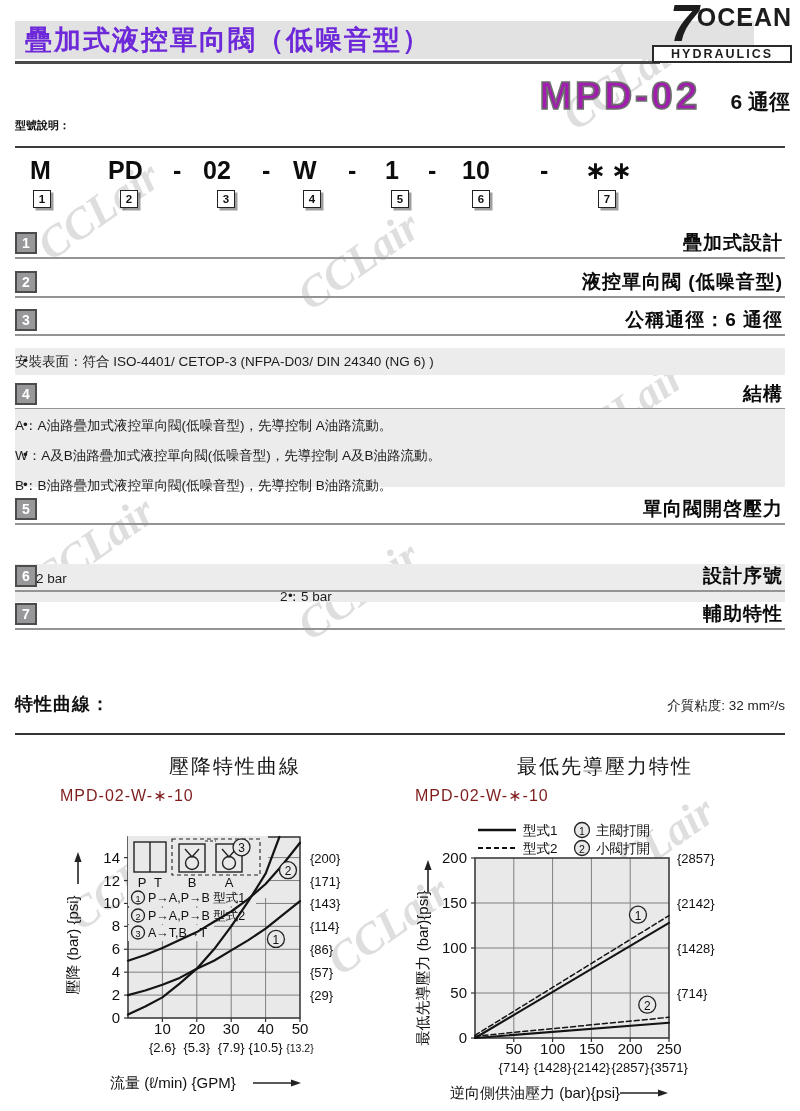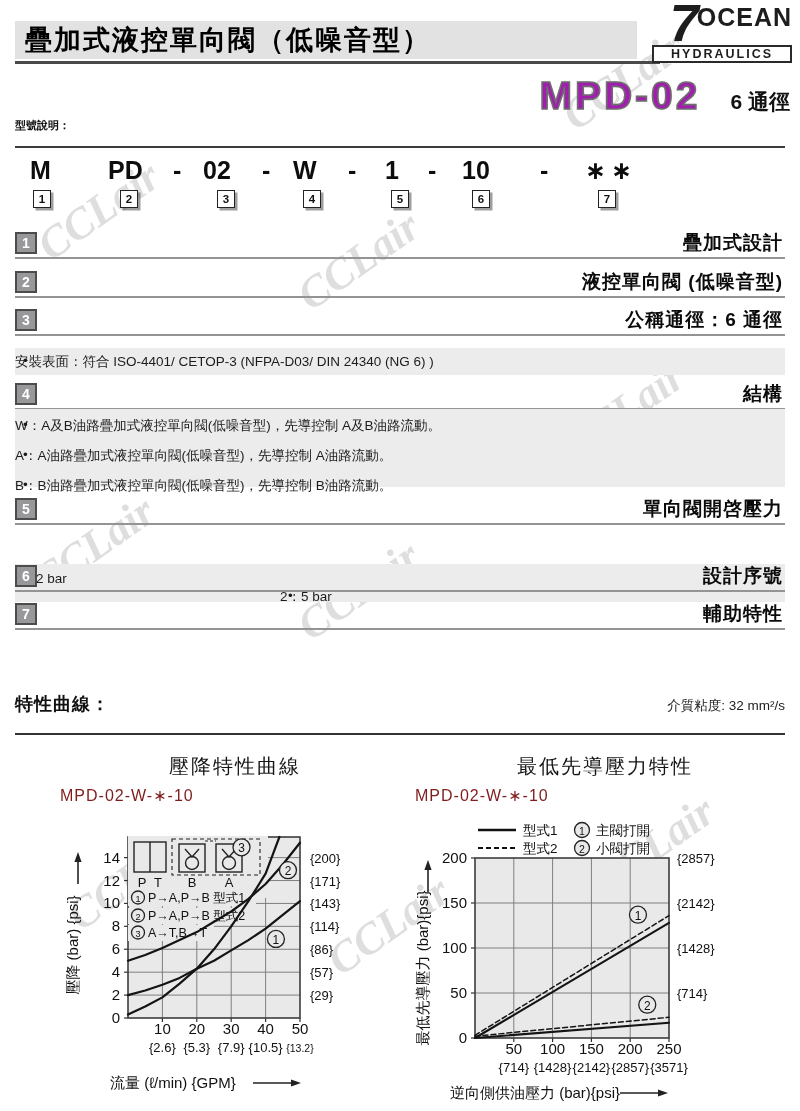--- a/index.html
+++ b/index.html
@@ -7,23 +7,23 @@
   body { position:relative; overflow:hidden; background:#fff;
          font-family:"Liberation Sans","DejaVu Sans",sans-serif; color:#111; }
   .abs { position:absolute; }
 
   
   .wm { position:absolute; font-family:"Liberation Serif","DejaVu Serif",serif;
         font-style:italic; font-weight:bold; font-size:44px;
         color:rgba(145,145,145,0.30); transform:rotate(-35deg); pointer-events:none; }
 
   
-  .main-title { left:15px; top:21px; width:622px; height:38px; background:#e2e2e2;
+  .main-title { left:15px; top:21px; width:739px; height:38px; background:#e2e2e2;
         font-size:27px; font-weight:bold; letter-spacing:2px; line-height:38px;
-        padding-left:10px; color:#000000; }
+        padding-left:10px; color:#6d28d9; }
   .title-rule { left:15px; top:61px; width:645px; height:3px; background:#4a4a4a; }
   .logo { right:8px; top:3px; text-align:center; color:#1d1d1d; }
   .logo-top { display:flex; align-items:flex-end; justify-content:flex-end; }
   .logo-7 { font-size:52px; font-weight:bold; font-style:italic; line-height:0.78; letter-spacing:-2px; }
   .logo-ocean { font-size:25px; font-weight:bold; letter-spacing:1px; padding-bottom:12px; }
   .logo-sub { border:2.5px solid #2a2a2a; font-size:12.5px; font-weight:bold; letter-spacing:2px;
         padding:0 17px; margin-top:1px; display:inline-block; background:#fff; }
   .model-line { right:10px; top:74px; display:flex; align-items:baseline; gap:10px; }
   .mpd { font-size:39px; font-weight:bold; color:#a21caf; letter-spacing:3px;
         -webkit-text-stroke:1.6px #6e6e6e; text-shadow:0 0 1px #777; }
@@ -135,22 +135,22 @@
 <div class="abs band" style="top:348px;height:27px;display:flex;align-items:center">
   <div class="bullet">安裝表面：符合 ISO-4401/ CETOP-3 (NFPA-D03/ DIN 24340 (NG 6) )</div>
 </div>
 
 <div class="abs sec-head" style="top:383px">
   <span class="sec-num">4</span>
   <span class="sec-title">結構</span>
 </div>
 
 <div class="abs band" style="top:409px;height:78px;padding-top:8px">
+  <div class="bullet" style="margin-bottom:12px">A：A油路疊加式液控單向閥(低噪音型)，先導控制 A油路流動。</div>
   <div class="bullet" style="margin-bottom:12px">W：A及B油路疊加式液控單向閥(低噪音型)，先導控制 A及B油路流動。</div>
-  <div class="bullet" style="margin-bottom:12px">A：A油路疊加式液控單向閥(低噪音型)，先導控制 A油路流動。</div>
   <div class="bullet">B：B油路疊加式液控單向閥(低噪音型)，先導控制 B油路流動。</div>
 </div>
 
 <div class="abs sec-head" style="top:498px">
   <span class="sec-num">5</span>
   <span class="sec-title">單向閥開啓壓力</span>
 </div>
 
 <div class="abs band" style="top:564px;height:38px">
   <div class="bullet abs" style="left:0;top:6px">1：2 bar</div>

